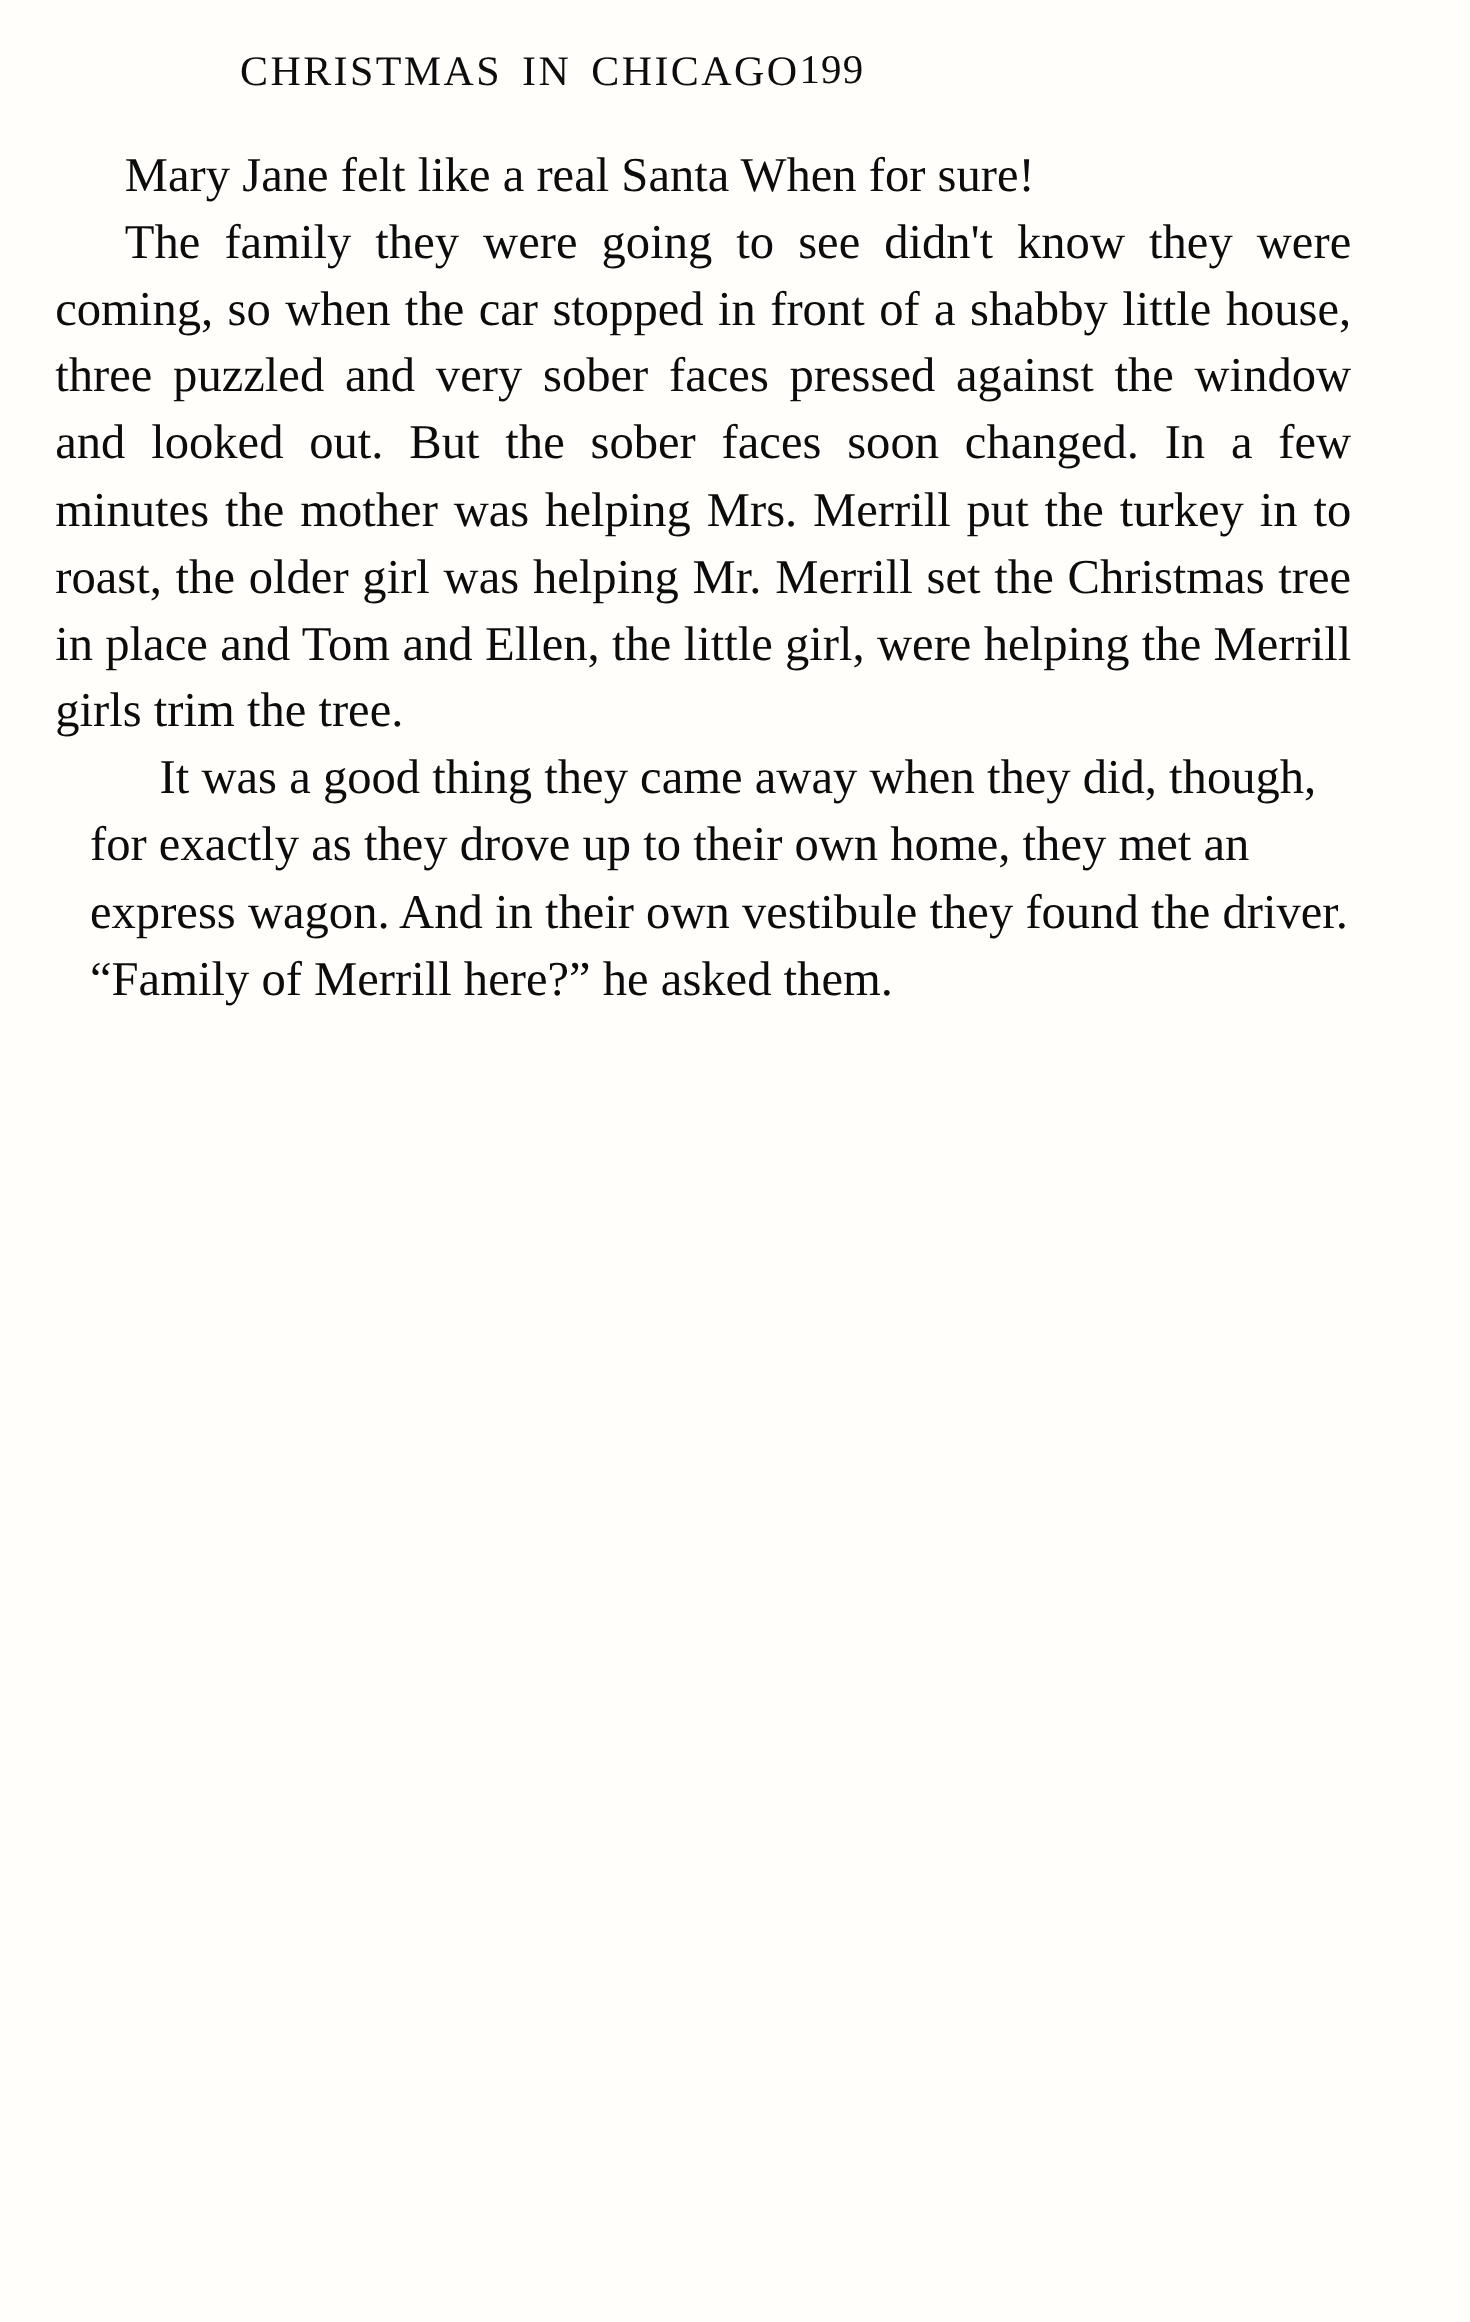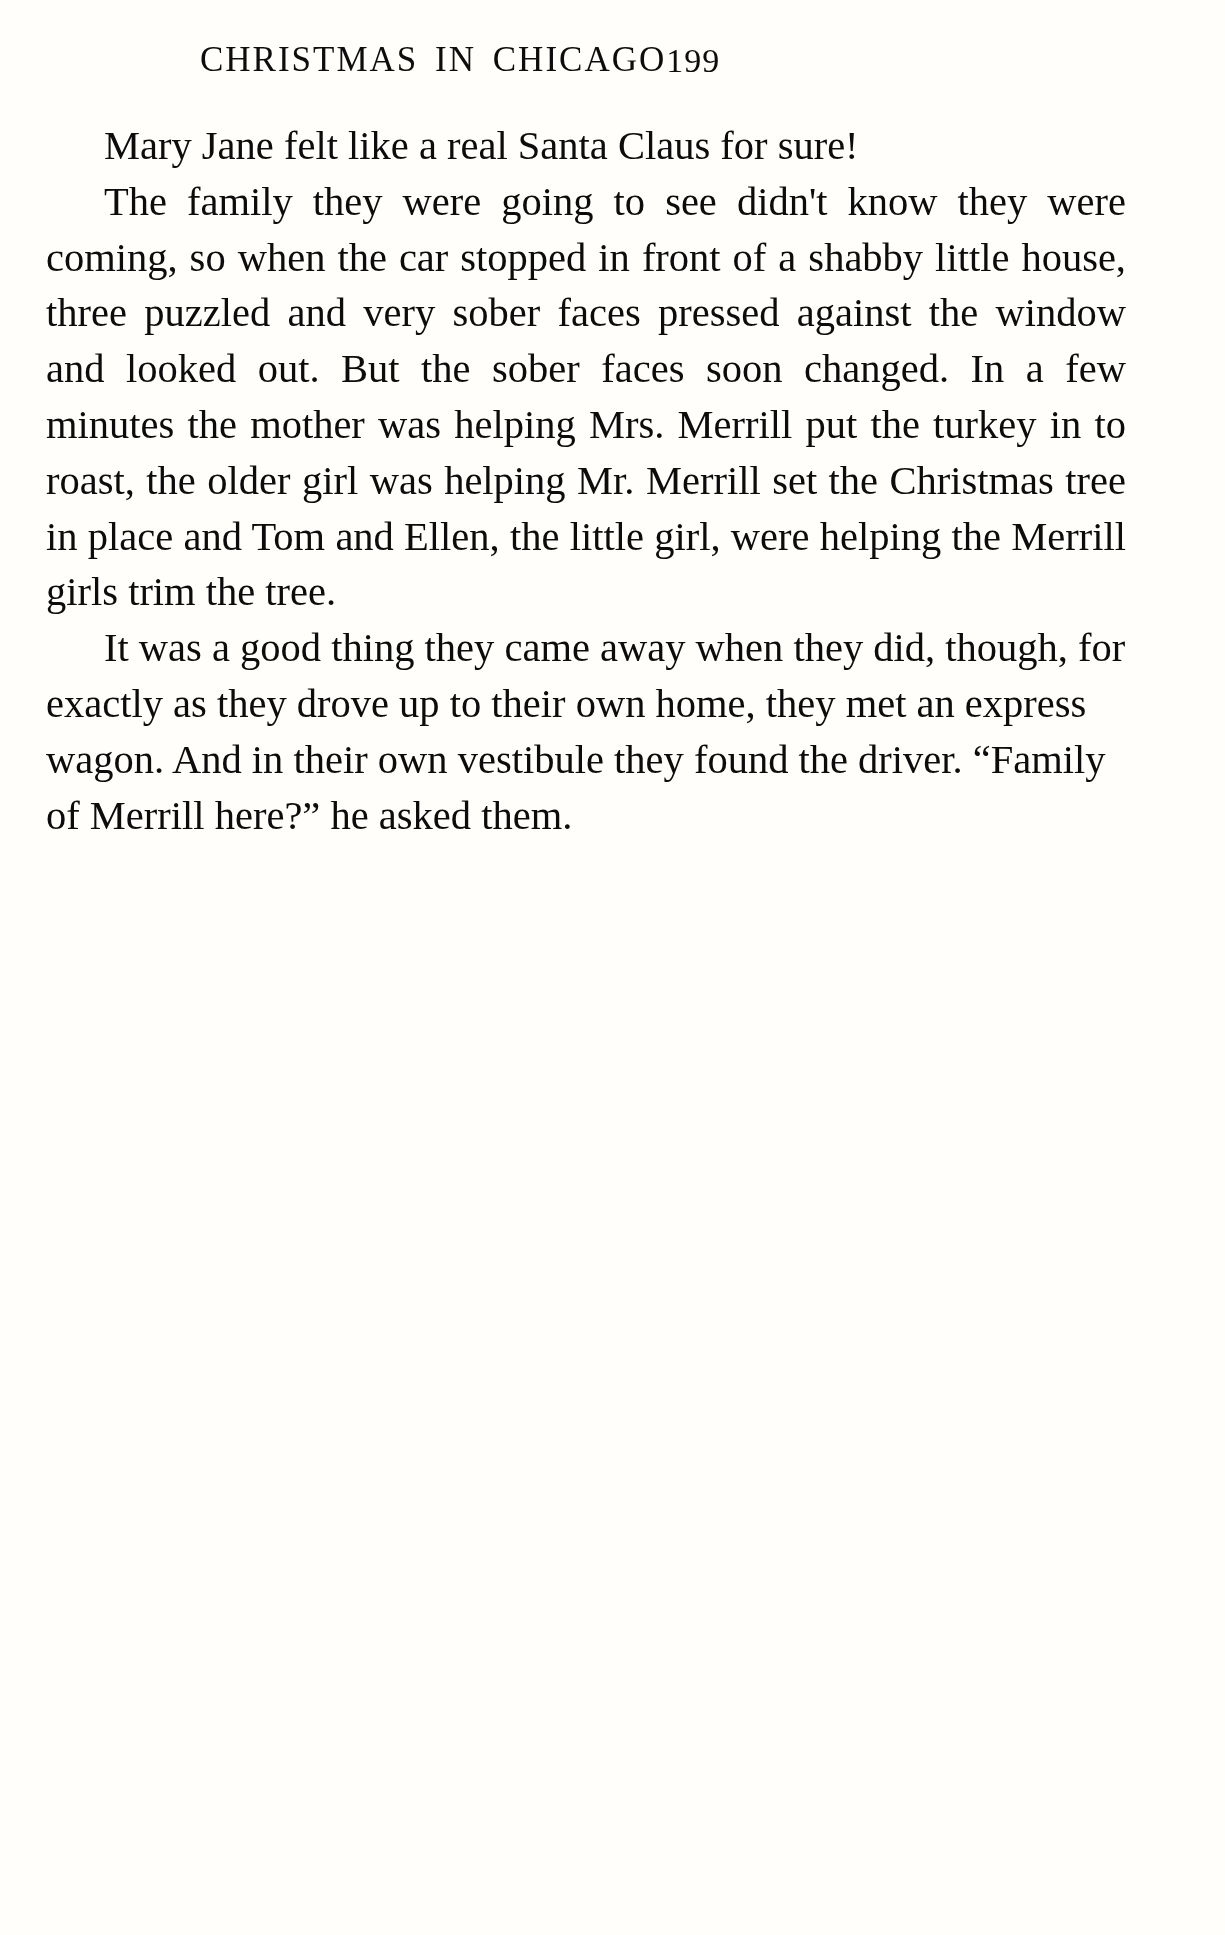--- a/index.html
+++ b/index.html
@@ -22,21 +22,21 @@
     width: 1225px;
     height: 1935px;
     background: #fffefb;
   }
   .header {
     position: absolute;
     left: 200px;
     top: 40px;
     width: 900px;
     display: flex;
-    align-items: flex-end;
+    align-items: flex-start;
     justify-content: flex-start;
   }
   .running-head {
     font-size: 35px;
     letter-spacing: 2.0px;
     word-spacing: 6px;
     color: #0d0d0d;
     white-space: nowrap;
   }
   .folio {
@@ -56,31 +56,32 @@
     text-justify: inter-word;
     -webkit-hyphens: none;
     hyphens: none;
   }
   .body-text p {
     margin: 0;
     text-indent: 58px;
   }
   .body-text p:last-child {
     text-align: left;
+    margin-left: 29px;
   }
 </style>
 </head>
 <body>
 
 <div class="page">
 
   <div class="header">
     <span class="running-head">CHRISTMAS IN CHICAGO</span>
     <span class="folio">199</span>
   </div>
 
   <div class="body-text">
-    <p>Mary Jane felt like a real Santa Claus for sure!</p>
+    <p>Mary Jane felt like a real Santa When for sure!</p>
     <p>The family they were going to see didn't know they were coming, so when the car stopped in front of a shabby little house, three puzzled and very sober faces pressed against the window and looked out.  But the sober faces soon changed.   In a few minutes the mother was helping Mrs. Merrill put the turkey in to roast, the older girl was helping Mr. Merrill set the Christmas tree in place and Tom and Ellen, the little girl, were helping the Merrill girls trim the tree.</p>
     <p>It was a good thing they came away when they did, though, for exactly as they drove up to their own home, they met an express wagon.   And in their own vestibule they found the driver.   “Family of Merrill here?” he asked them.</p>
   </div>
 
 </div>
 
 </body></html>

